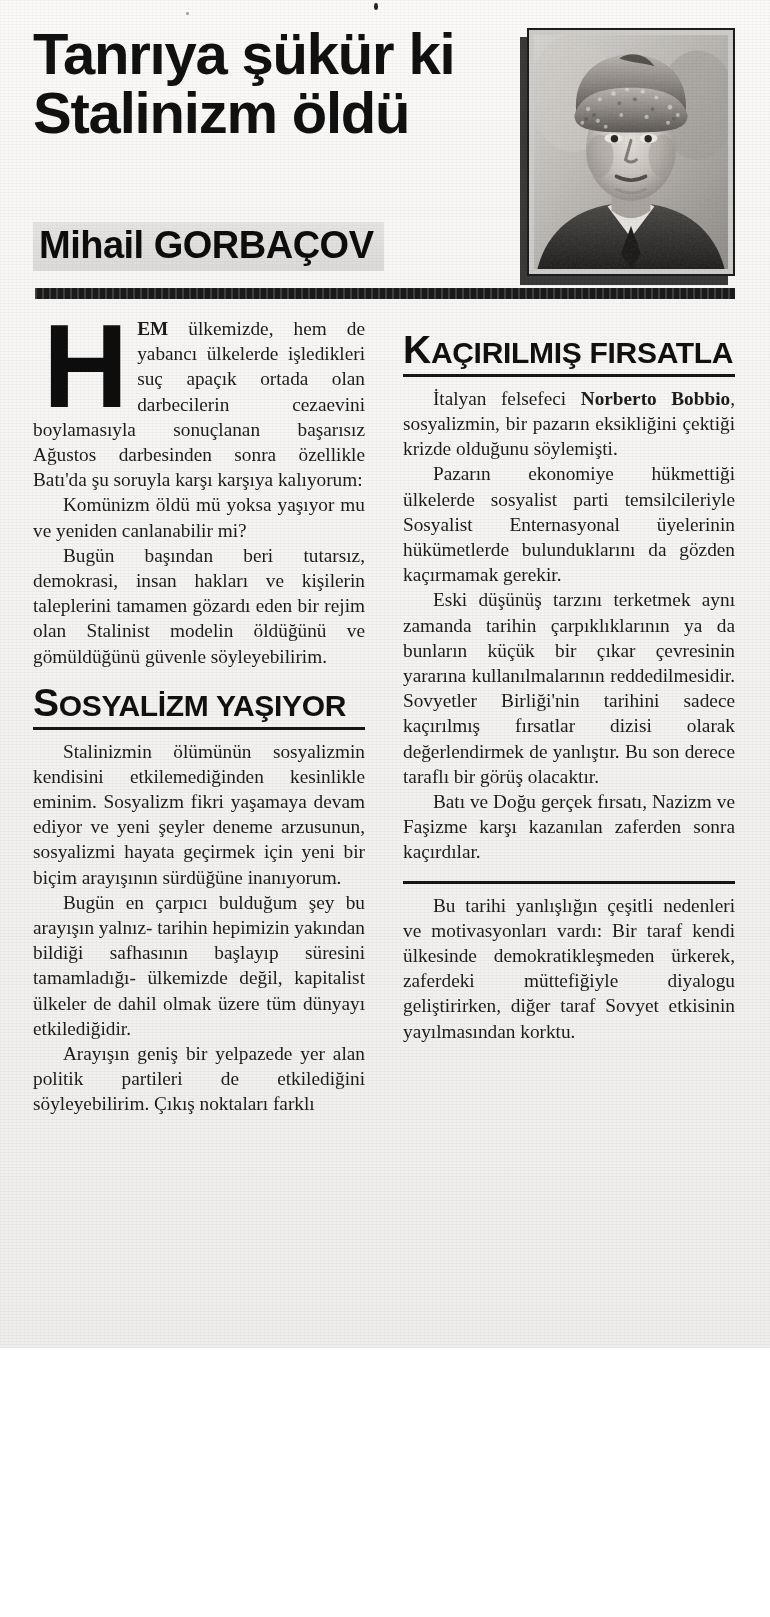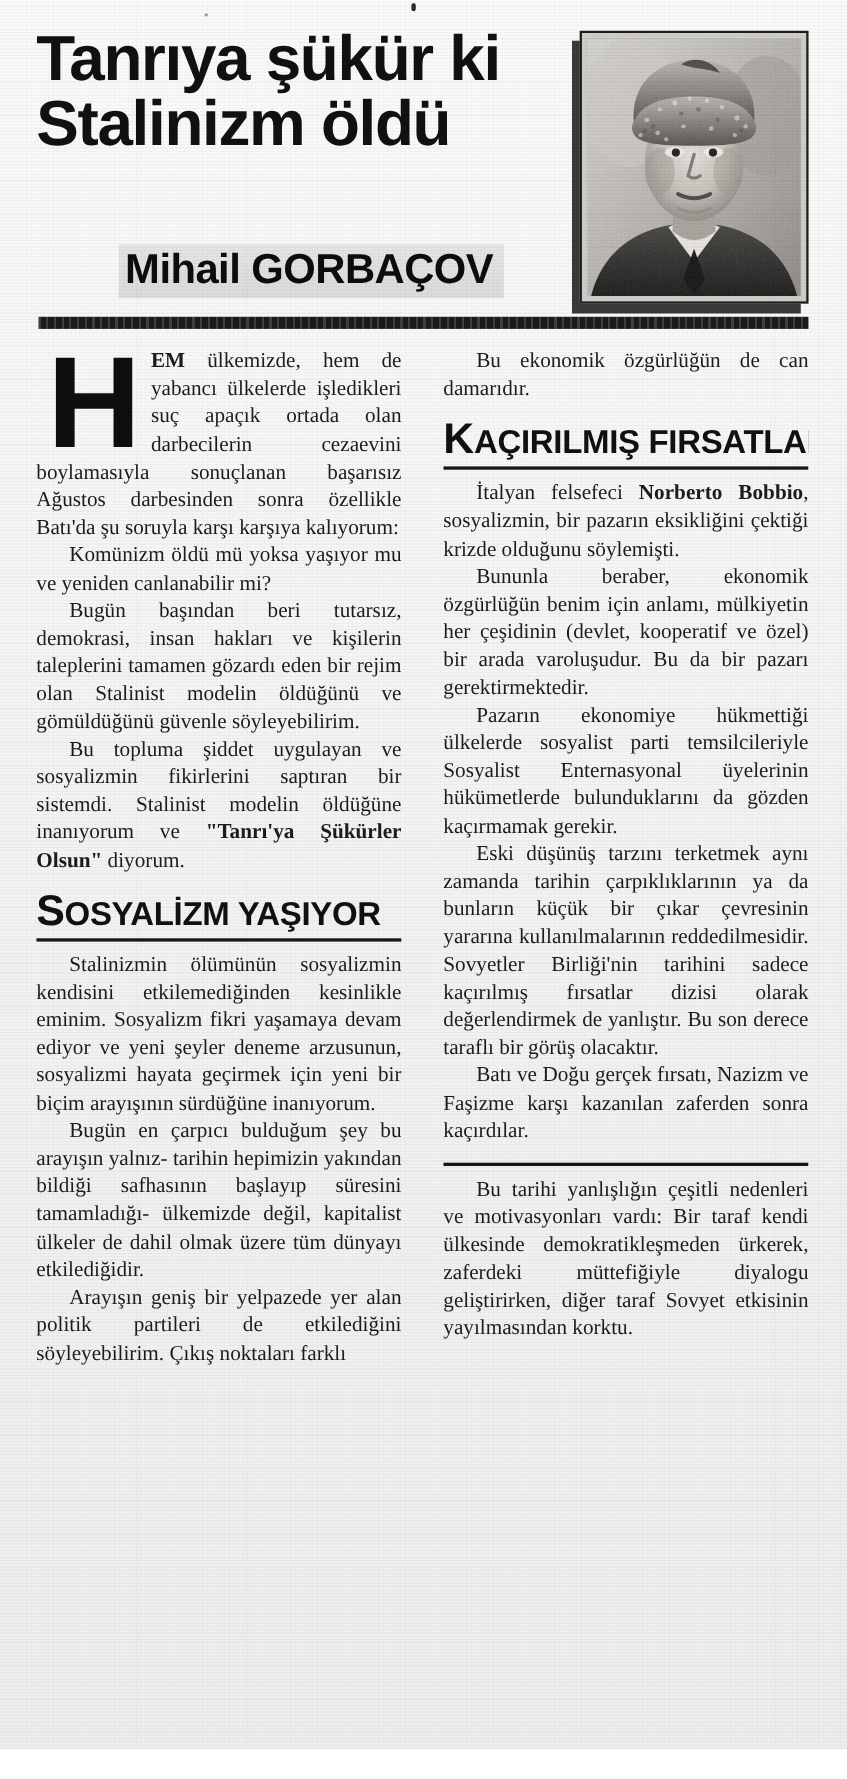--- a/index.html
+++ b/index.html
@@ -7,21 +7,21 @@
     margin: 0;
     padding: 0;
     background: #ffffff;
   }
   body {
     font-family: "Liberation Sans", sans-serif;
   }
   .page {
     position: relative;
     width: 770px;
-    height: 1590px;
+    height: 1348px;
     background: #f5f4f2;
     overflow: hidden;
     
     background-image:
       linear-gradient(180deg, #fbfaf8 0%, #f3f2f0 55%, #efeeec 100%);
   }
   
   .grain {
     position: absolute;
     inset: 0;
@@ -55,21 +55,20 @@
     letter-spacing: -1.2px;
     color: #111111;
     margin: 0;
     white-space: pre-line;
   }
   .byline-wrap {
     position: absolute;
     left: 33px;
     top: 222px;
     width: 500px;
-    text-align: center;
   }
   .byline {
     display: inline-block;
     font-family: "Liberation Sans", sans-serif;
     font-weight: 700;
     font-size: 38px;
     letter-spacing: -0.5px;
     color: #0d0d0d;
     background: linear-gradient(180deg, #e6e5e3 0%, #dcdbd9 100%);
     padding: 2px 10px 4px 6px;
@@ -326,44 +325,41 @@
 
   <div class="columns">
 
     <div class="col col-left body-text">
 
       <p class="dropcap-para noindent"><span class="dropcap">H</span><span class="lead-caps">EM</span><span> ülkemizde, hem de yabancı ülkelerde işledikleri suç apaçık ortada olan darbecilerin cezaevini boylamasıyla sonuçlanan başarısız Ağustos darbesinden sonra özellikle Batı'da şu soruyla karşı karşıya kalıyorum:</span></p>
 
       <p>Komünizm öldü mü yoksa yaşıyor mu ve yeniden canlanabilir mi?</p>
       <p>Bugün başından beri tutarsız, demokrasi, insan hakları ve kişilerin taleplerini tamamen gözardı eden bir rejim olan Stalinist modelin öldüğünü ve gömüldüğünü güvenle söyleyebilirim.</p>
 
-      <p><span>Bu topluma şiddet uygulayan ve sosyalizmin fikirlerini saptıran bir sistemdi. Stalinist modelin öldüğüne inanıyorum ve </span><b>"Tanrı'ya Şükürler Olsun"</b><span> diyorum.</span></p>
 
       <div class="section">
         <h2 class="section-title"><span class="cap">S</span><span>OSYALİZM YAŞIYOR</span></h2>
         <div class="section-rule"></div>
       </div>
 
       <p>Stalinizmin ölümünün sosyalizmin kendisini etkilemediğinden kesinlikle eminim. Sosyalizm fikri yaşamaya devam ediyor ve yeni şeyler deneme arzusunun, sosyalizmi hayata geçirmek için yeni bir biçim arayışının sürdüğüne inanıyorum.</p>
       <p>Bugün en çarpıcı bulduğum şey bu arayışın yalnız- tarihin hepimizin yakından bildiği safhasının başlayıp süresini tamamladığı- ülkemizde değil,   kapitalist ülkeler de dahil olmak üzere tüm dünyayı etkilediğidir.</p>
       <p>Arayışın geniş bir yelpazede yer alan politik partileri de etkilediğini söyleyebilirim. Çıkış noktaları farklı</p>
     </div>
 
     <div class="col col-right body-text">
 
-      <p>Bu ekonomik özgürlüğün de can damarıdır.</p>
 
       <div class="section">
         <h2 class="section-title"><span class="cap">K</span><span>AÇIRILMIŞ FIRSATLAR</span></h2>
         <div class="section-rule"></div>
       </div>
 
       <p><span>İtalyan felsefeci </span><b>Norberto Bobbio</b><span>, sosyalizmin, bir pazarın eksikliğini çektiği krizde olduğunu söylemişti.</span></p>
 
-      <p>Bununla beraber, ekonomik özgürlüğün benim için anlamı, mülkiyetin her çeşidinin (devlet, kooperatif ve özel) bir arada varoluşudur. Bu da bir pazarı gerektirmektedir.</p>
       <p>Pazarın ekonomiye hükmettiği ülkelerde sosyalist parti temsilcileriyle Sosyalist Enternasyonal üyelerinin hükümetlerde bulunduklarını da gözden kaçırmamak gerekir.</p>
       <p>Eski düşünüş tarzını terketmek aynı zamanda tarihin çarpıklıklarının ya da bunların küçük bir çıkar çevresinin yararına kullanılmalarının reddedilmesidir.     Sovyetler Birliği'nin tarihini sadece kaçırılmış fırsatlar dizisi olarak değerlendirmek de yanlıştır. Bu son derece taraflı bir görüş olacaktır.</p>
       <p>Batı ve Doğu gerçek fırsatı, Nazizm ve Faşizme karşı kazanılan zaferden sonra kaçırdılar.</p>
 
       <div class="section">
         <div class="section-rule"></div>
       </div>
 
       <p>Bu tarihi yanlışlığın çeşitli nedenleri ve motivasyonları vardı: Bir taraf kendi ülkesinde demokratikleşmeden ürkerek, zaferdeki müttefiğiyle diyalogu geliştirirken, diğer taraf Sovyet etkisinin yayılmasından korktu.</p>
     </div>

